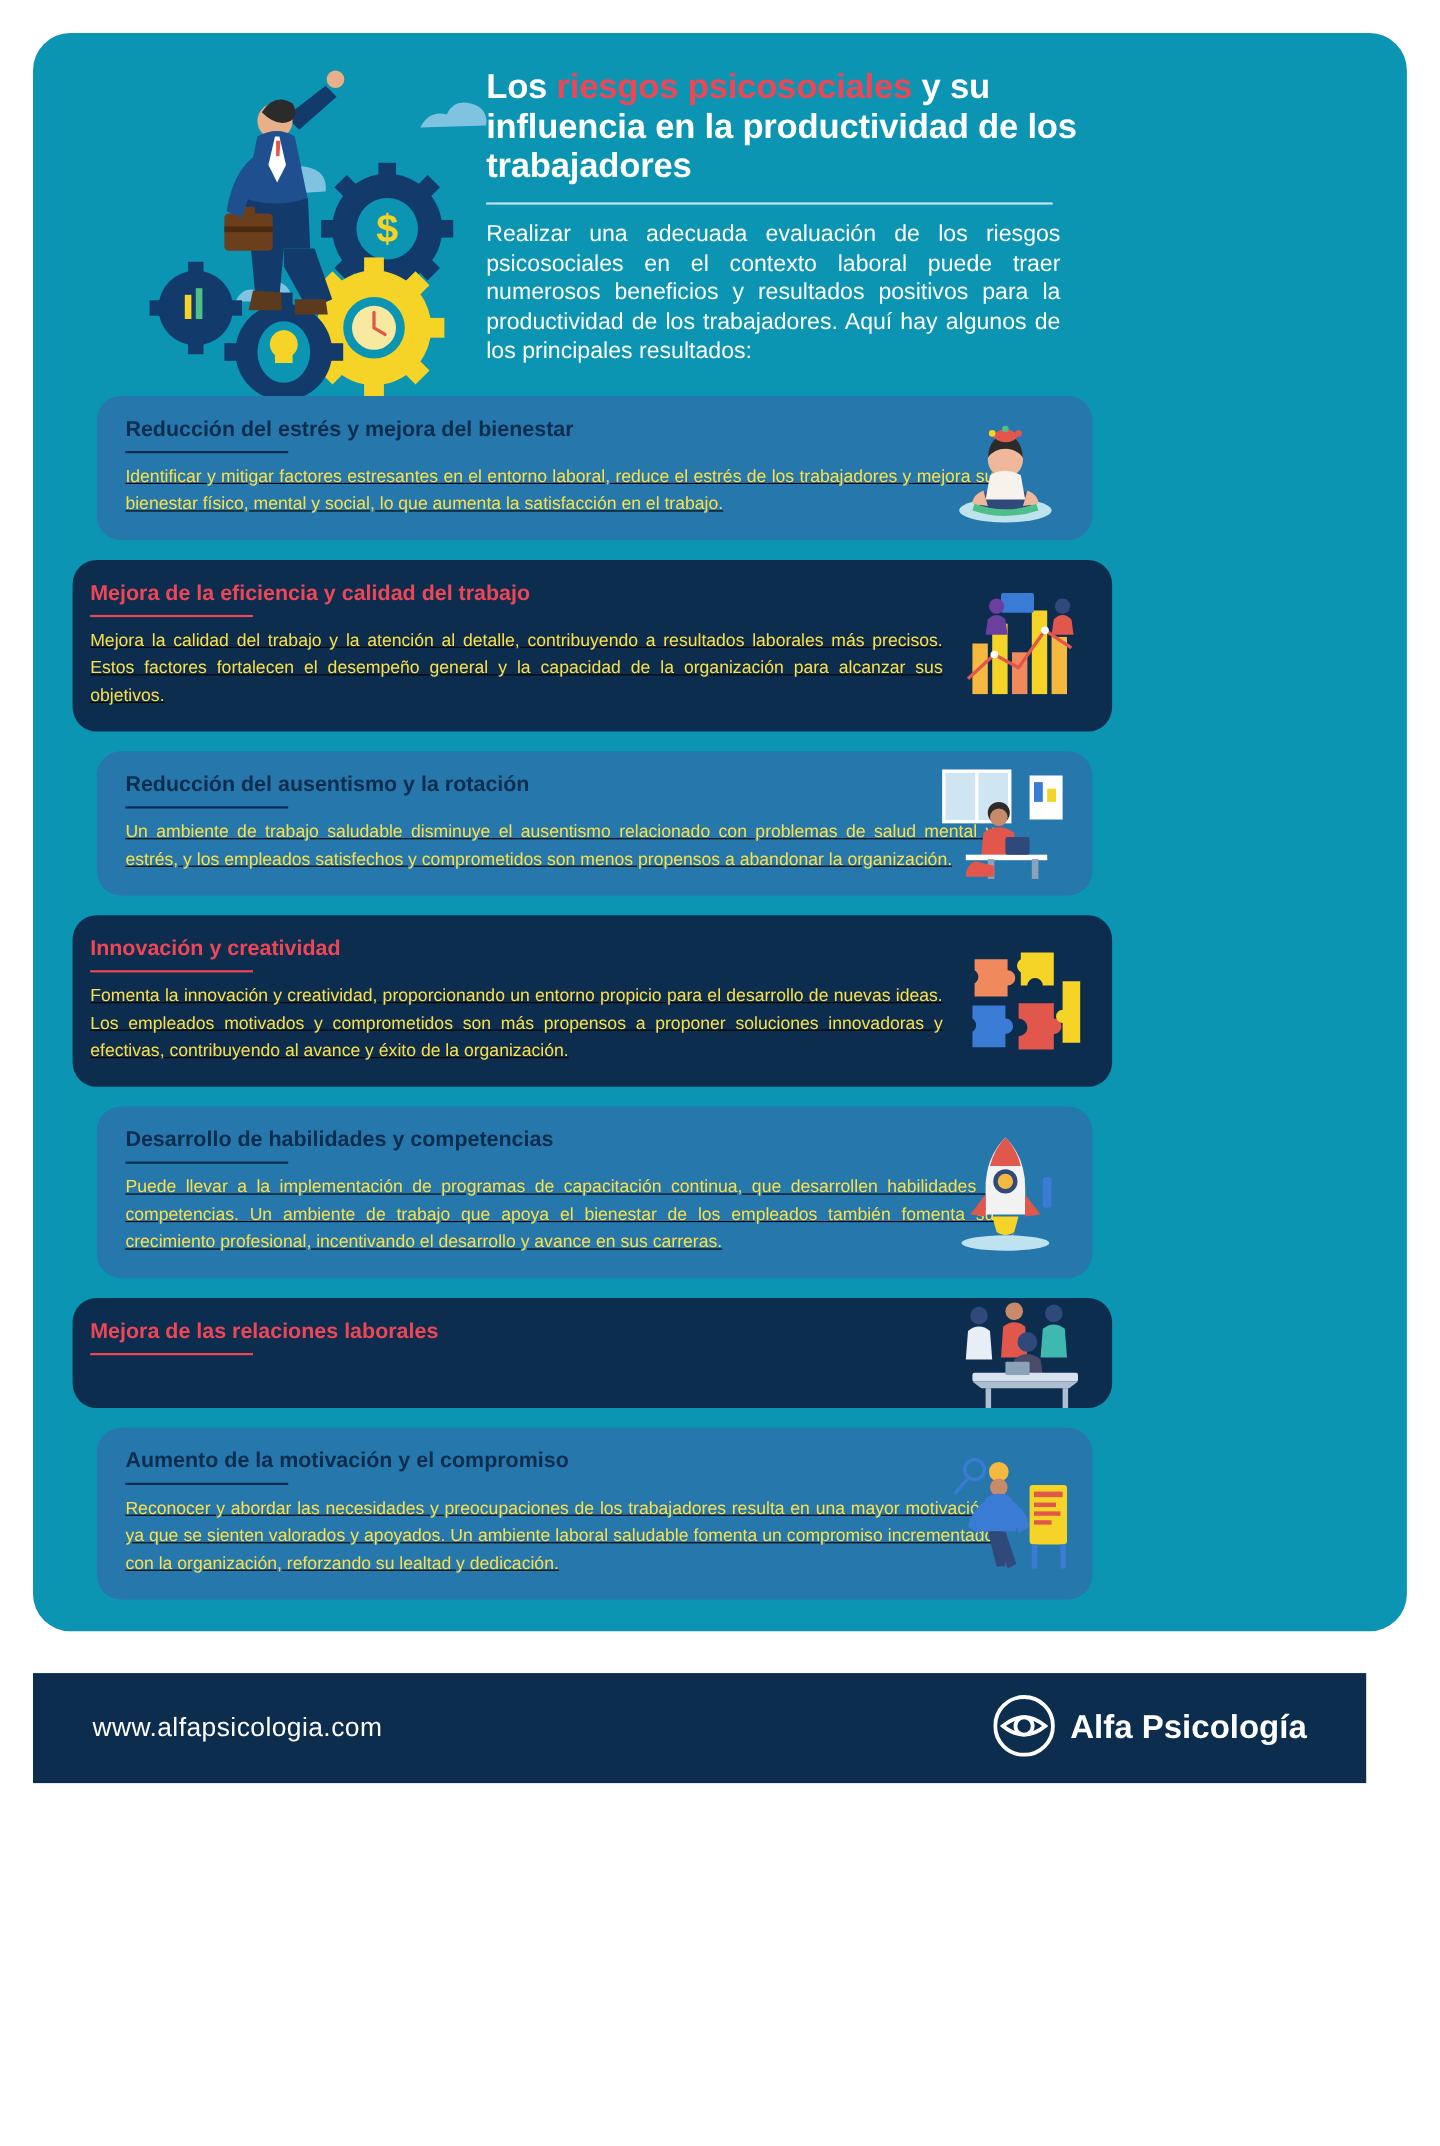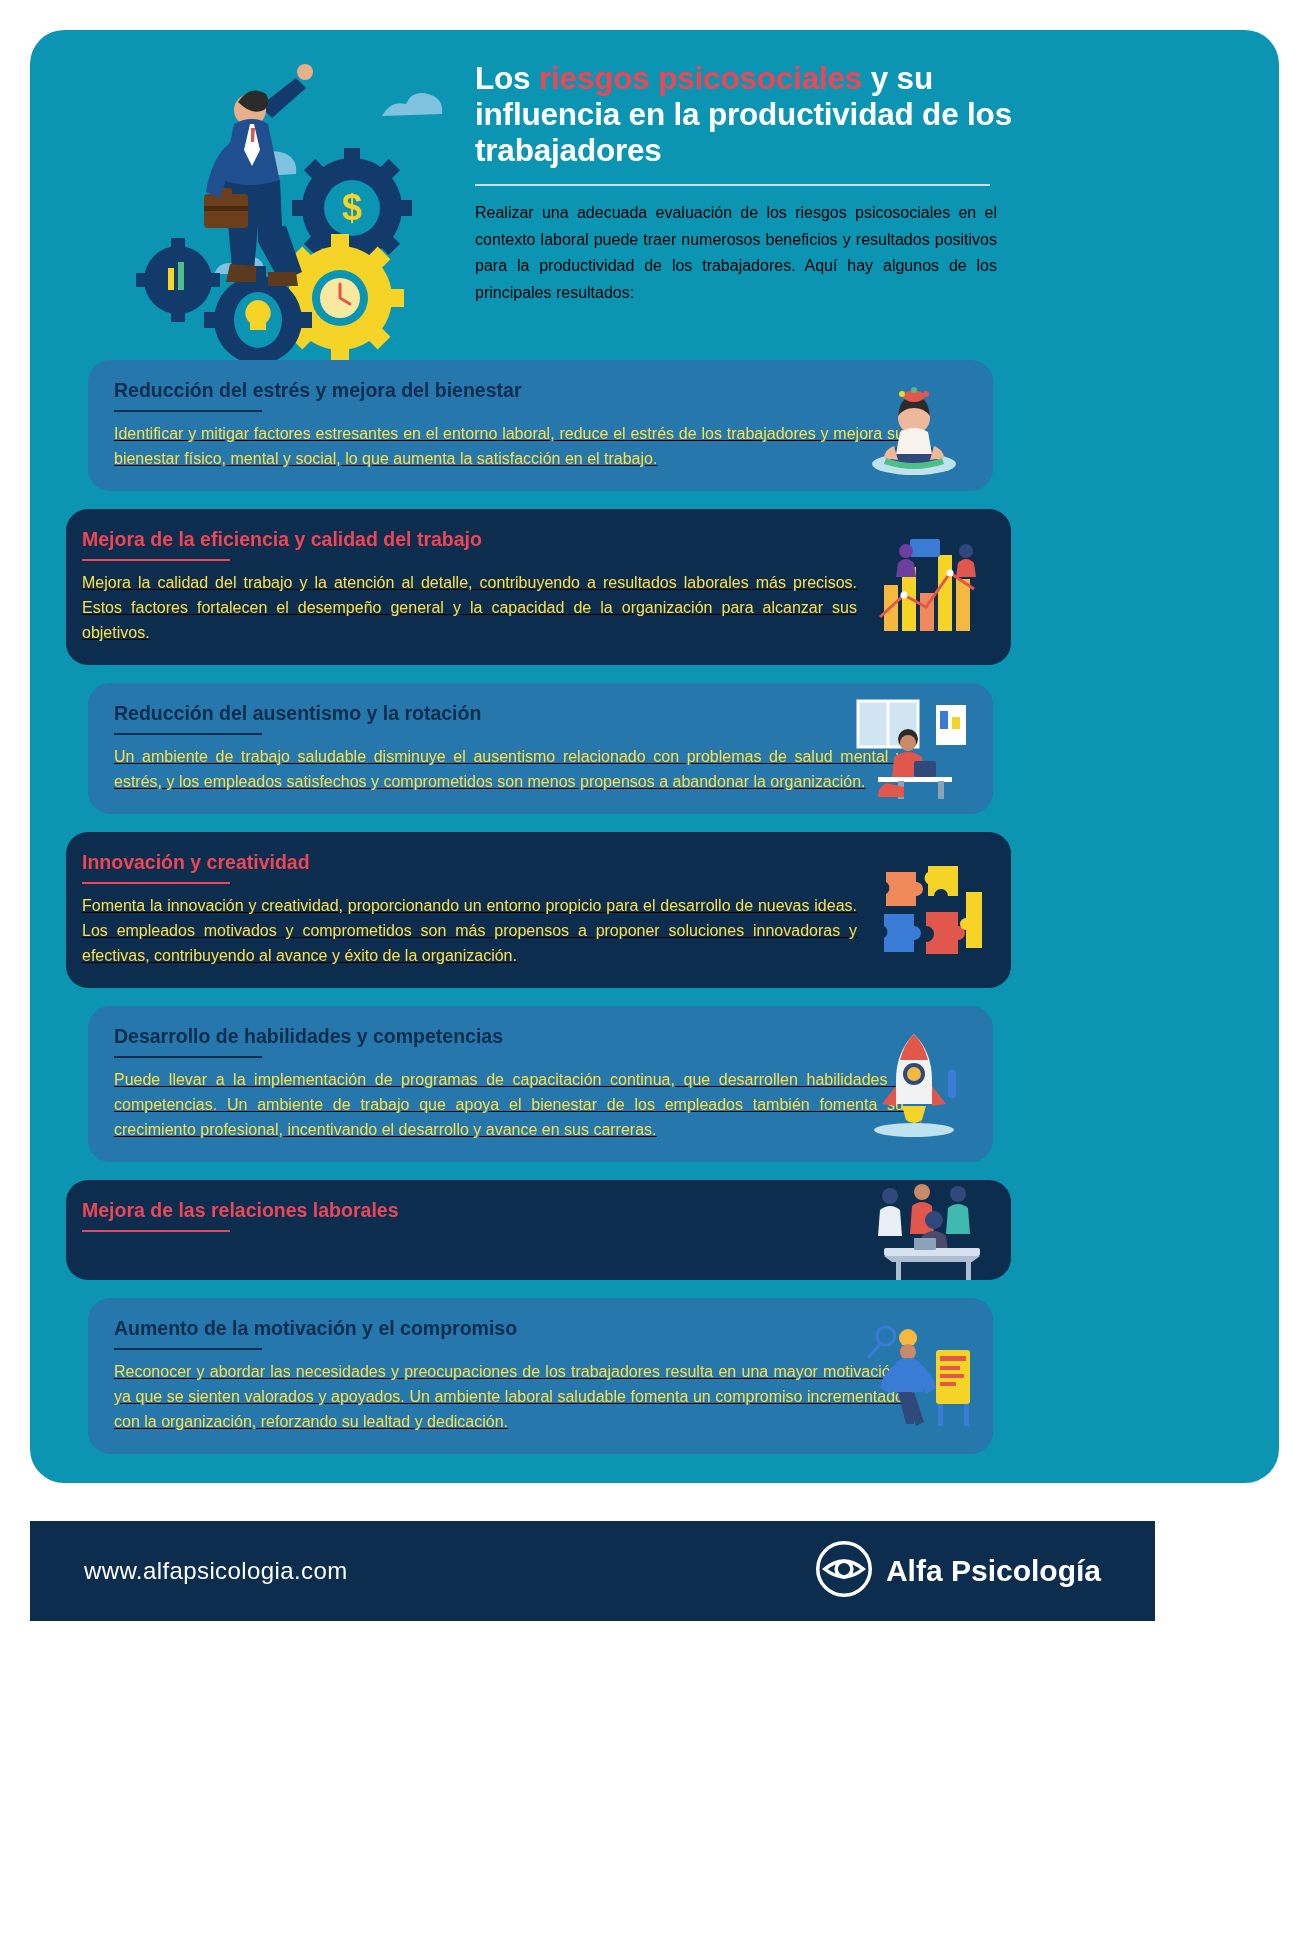--- a/index.html
+++ b/index.html
@@ -24,33 +24,33 @@
     overflow: hidden;
   }
 
   
   .header { position: relative; height: 330px; }
   .hero-art {
     position: absolute; left: 80px; top: 18px;
     width: 340px; height: 320px;
   }
   .header-text {
-    position: absolute; left: 445px; top: 30px; width: 545px;
+    position: absolute; left: 412px; top: 30px; width: 545px;
   }
   .title {
     font-size: 31.5px; line-height: 36px; font-weight: 700;
     color: #ffffff; letter-spacing: -0.2px;
   }
   .title .hl { color: #ef4656; }
   .title-rule {
     margin: 16px 0 14px 0; width: 515px; height: 2px;
     background: rgba(255,255,255,0.75);
   }
   .intro {
-    font-size: 16px; line-height: 26.5px; color: #000000;
+    font-size: 21px; line-height: 26.5px; color: #ffffff;
     text-align: justify; width: 522px; font-weight: 400;
   }
 
   
   .cards { position: relative; padding: 0 18px 0 36px; text-decoration: underline; }
   .card {
     position: relative;
     border-radius: 22px;
     margin-bottom: 18px;
     padding: 18px 26px 20px 26px;
@@ -83,21 +83,21 @@
 
   .card-art {
     position: absolute; right: 16px; top: 50%;
     transform: translateY(-50%);
     width: 125px; height: 108px;
   }
 
   
   .footer {
     position: absolute; left: 30px; top: 1521px;
-    width: 1125px; height: 100px;
+    width: 1212px; height: 100px;
     background: #0c2d4e;
     display: flex; align-items: center; justify-content: space-between;
     padding: 0 54px;
   }
   .site-url { color: #ffffff; font-size: 24px; letter-spacing: 0.4px; }
   .brand { display: flex; align-items: center; gap: 14px; }
   .brand-name { color: #ffffff; font-size: 30px; font-weight: 700; }
 </style>
 </head>
 <body>

